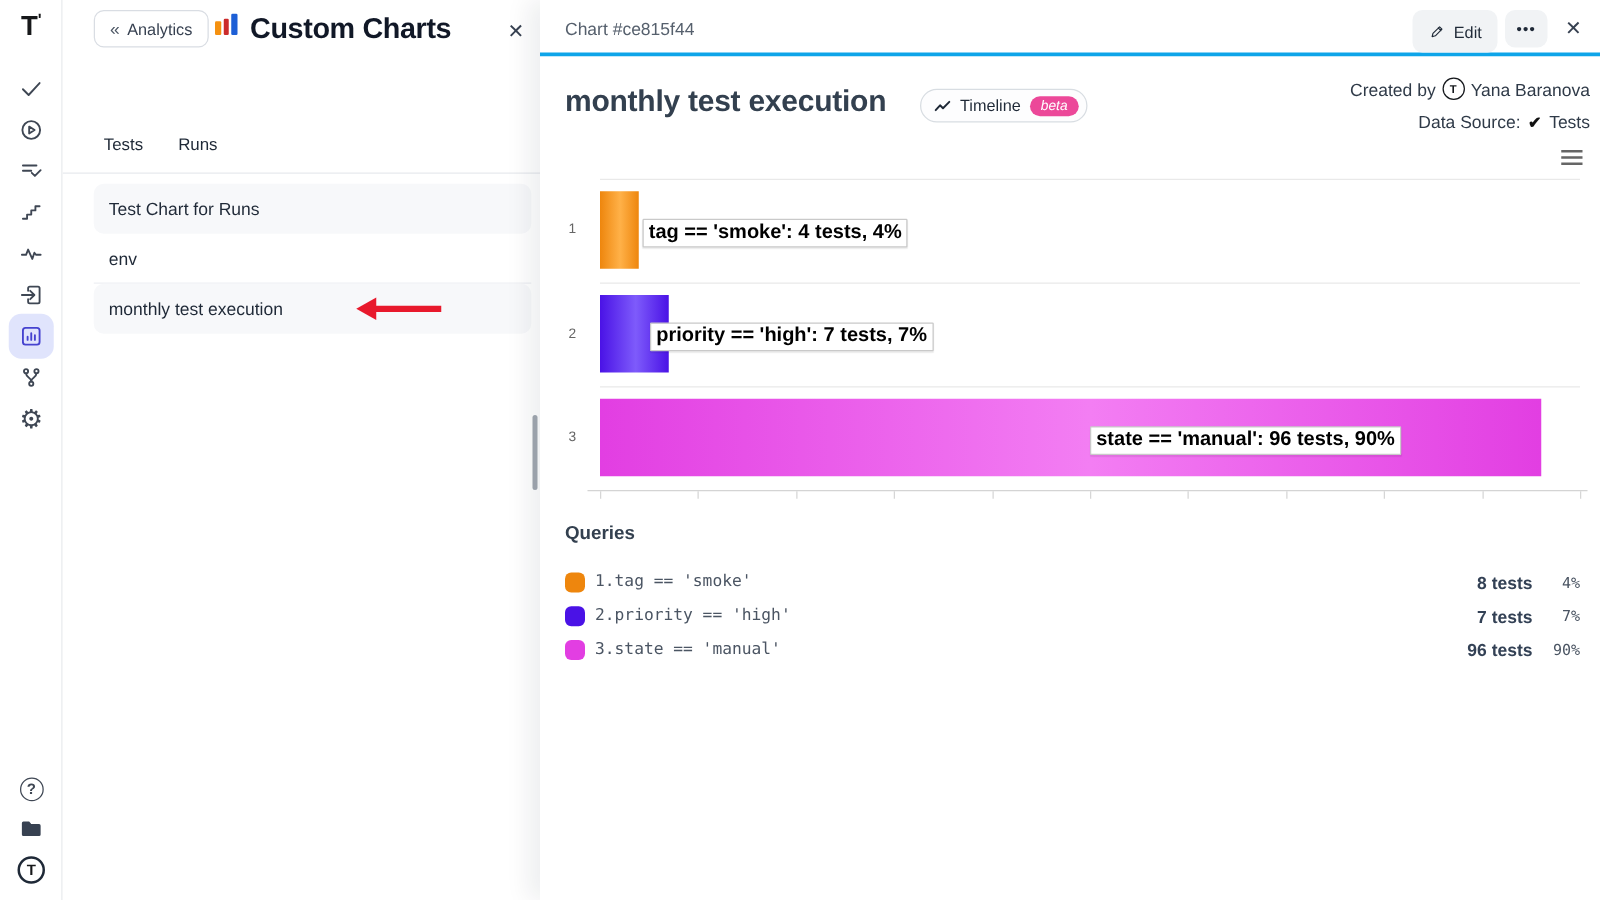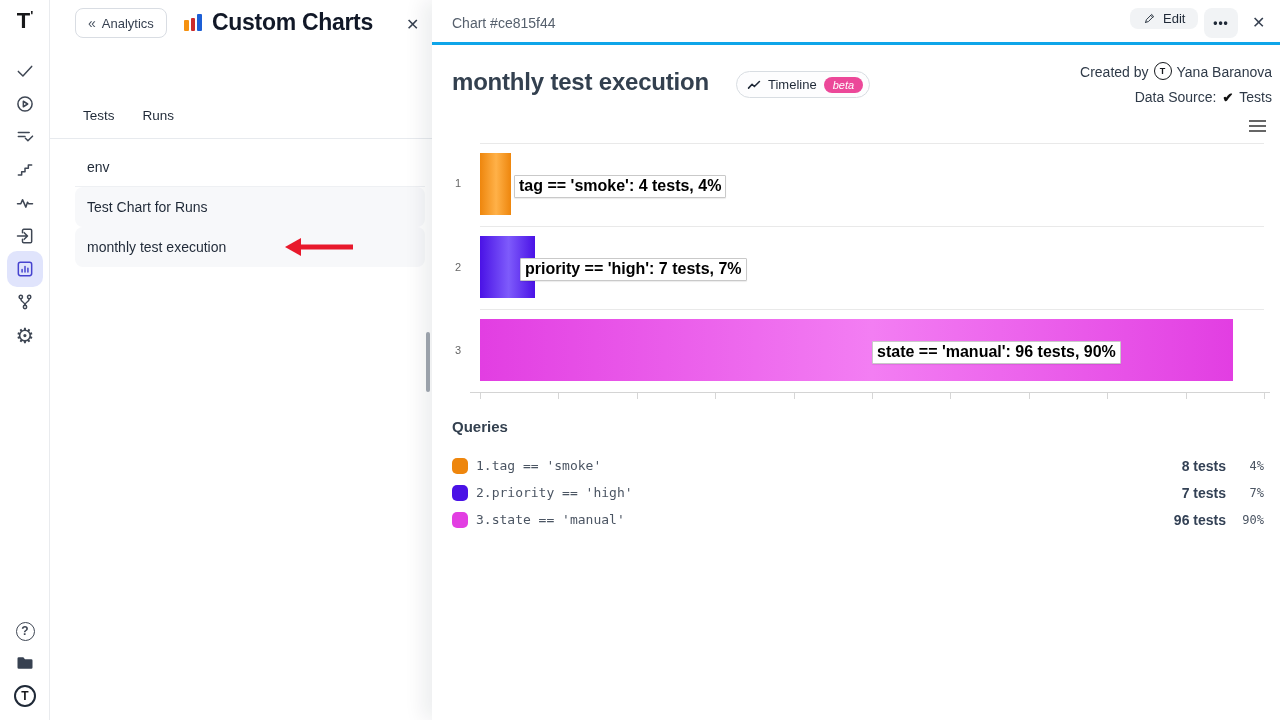--- a/index.html
+++ b/index.html
@@ -15,21 +15,21 @@
   .rail-ic.active { background:#e0e4fc; }
   .rail-ic.active svg { stroke:#4643cf; }
   .gear-glyph { font-size:21px; color:#3f4754; line-height:1; }
   .help-circle { width:19px; height:19px; border:1.7px solid #3f4754; border-radius:50%; font-size:12px; font-weight:700; color:#3f4754; display:flex; align-items:center; justify-content:center; }
   .t-badge { width:22px; height:22px; border:2px solid #1f2937; border-radius:50%; display:flex; align-items:center; justify-content:center; font-size:12px; font-weight:900; color:#17181a; background:#fff; }
 
   
   .mid { position:absolute; left:50px; top:0; width:382px; height:720px; background:#fff; }
   .back-btn { position:absolute; left:25px; top:8px; height:30px; padding:0 12px; display:flex; align-items:center; gap:6px; background:#fff; border:1px solid #d9dde3; border-radius:8px; font-size:13px; color:#374151; cursor:pointer; }
   .back-btn .chev { font-size:14px; color:#4b5563; }
-  .mid-title-wrap { position:absolute; left:132px; top:9px; display:flex; align-items:center; gap:8px; }
+  .mid-title-wrap { position:absolute; left:120px; top:9px; display:flex; gap:8px; }
   .mini-chart { width:22px; height:22px; display:flex; align-items:flex-end; gap:2px; padding:2px 2px 3px 2px; }
   .mini-chart i { display:block; width:5px; border-radius:1px; }
   .mini-chart .b1 { height:11px; background:#f59110; }
   .mini-chart .b2 { height:13px; background:#cc2b2b; }
   .mini-chart .b3 { height:17px; background:#1d5fd6; }
   .mid-title { font-size:23px; font-weight:800; color:#111827; letter-spacing:-0.3px; white-space:nowrap; }
   .mid-close { position:absolute; left:350px; top:13px; font-size:16px; color:#374151; cursor:pointer; padding:2px 6px; }
   .tabs { position:absolute; left:33px; top:108px; display:flex; gap:28px; font-size:13.5px; color:#1f2937; }
   .tab { cursor:pointer; }
   .mid-divider { position:absolute; left:0; top:138px; width:382px; height:1px; background:#e7eaee; }
@@ -37,21 +37,21 @@
   .list-item { height:40px; display:flex; align-items:center; padding:0 12px; font-size:14px; color:#1f2937; cursor:pointer; }
   .list-item.shaded { background:#f7f8fa; border-radius:8px; }
   .list-item.plain { border-bottom:1px solid #eef0f3; }
   .red-arrow { position:absolute; left:233px; top:236px; z-index:6; }
 
   
   .panel { position:absolute; left:432px; top:0; width:848px; height:720px; background:#fff; box-shadow:-10px 0 18px rgba(15,23,42,.07); z-index:10; }
   .scroll-thumb { position:absolute; left:-6px; top:332px; width:4px; height:60px; background:#9aa1aa; border-radius:2px; cursor:pointer; }
   .p-header { position:absolute; left:0; top:0; width:848px; height:45px; border-bottom:3px solid #0ea5e9; }
   .p-header-title { position:absolute; left:20px; top:15px; font-size:14px; color:#56606d; }
-  .btn-edit { position:absolute; left:698px; top:8px; height:21px; padding:0 13px; display:flex; align-items:center; gap:7px; background:#f1f3f5; border:none; border-radius:8px; font-size:13px; color:#1f2937; cursor:pointer; font-family:inherit; }
+  .btn-edit { position:absolute; left:698px; top:8px; height:34px; padding:0 13px; display:flex; align-items:center; gap:7px; background:#f1f3f5; border:none; border-radius:8px; font-size:13px; color:#1f2937; cursor:pointer; font-family:inherit; }
   .btn-edit svg { width:13px; height:13px; stroke:#1f2937; stroke-width:1.7; fill:none; stroke-linecap:round; stroke-linejoin:round; }
   .btn-more { position:absolute; left:772px; top:8px; width:34px; height:30px; background:#f1f3f5; border:none; border-radius:8px; font-size:12px; letter-spacing:1px; color:#1f2937; cursor:pointer; line-height:30px; text-align:center; font-weight:700; }
   .p-close { position:absolute; left:820px; top:13px; font-size:16px; color:#374151; cursor:pointer; }
 
   .chart-title { position:absolute; left:20px; top:68px; font-size:24px; font-weight:800; color:#33404f; letter-spacing:-0.2px; }
   .timeline-pill { position:absolute; left:304px; top:71px; height:27px; display:flex; align-items:center; gap:7px; padding:0 6px 0 10px; border:1px solid #d8dde2; border-radius:14px; background:#fdfdfe; cursor:pointer; }
   .timeline-pill svg { width:14px; height:12px; stroke:#1f2937; stroke-width:2; fill:none; stroke-linecap:round; stroke-linejoin:round; }
   .timeline-pill .tl-label { font-size:13px; color:#1f2937; }
   .beta-badge { font-size:11px; color:#fff; border-radius:10px; padding:2px 9px; font-weight:400; }
 
@@ -168,25 +168,25 @@
     </div>
     <span class="mid-close">✕</span>
 
     <div class="tabs">
       <span class="tab">Tests</span>
       <span class="tab">Runs</span>
     </div>
     <div class="mid-divider"></div>
 
     <div class="chart-list">
+      <div class="list-item shaded">
+          <span>Test Chart for Runs</span>
+        </div>
       <div class="list-item plain">
           <span>env</span>
-        </div>
-      <div class="list-item shaded">
-          <span>Test Chart for Runs</span>
         </div>
       <div class="list-item shaded">
           <span>monthly test execution</span>
         </div>
     </div>
 
     <svg class="red-arrow" width="72" height="22" viewBox="0 0 72 22">
       <line x1="70" y1="11" x2="16" y2="11" stroke="#e8192c" stroke-width="5"></line>
       <path d="M18 2 L2 11 L18 20 z" fill="#e8192c"></path>
     </svg>

